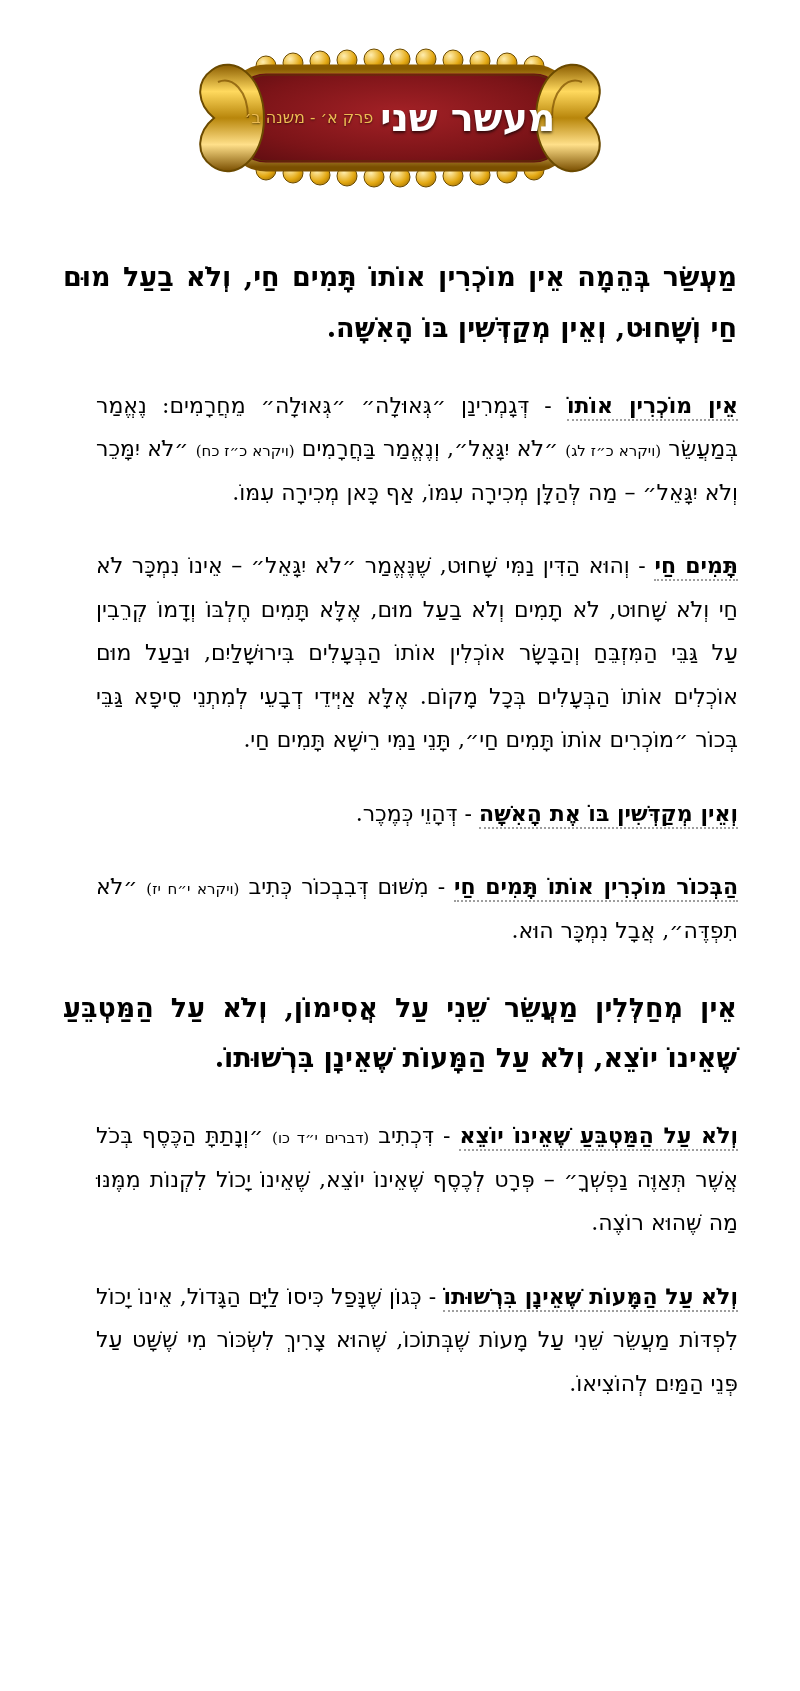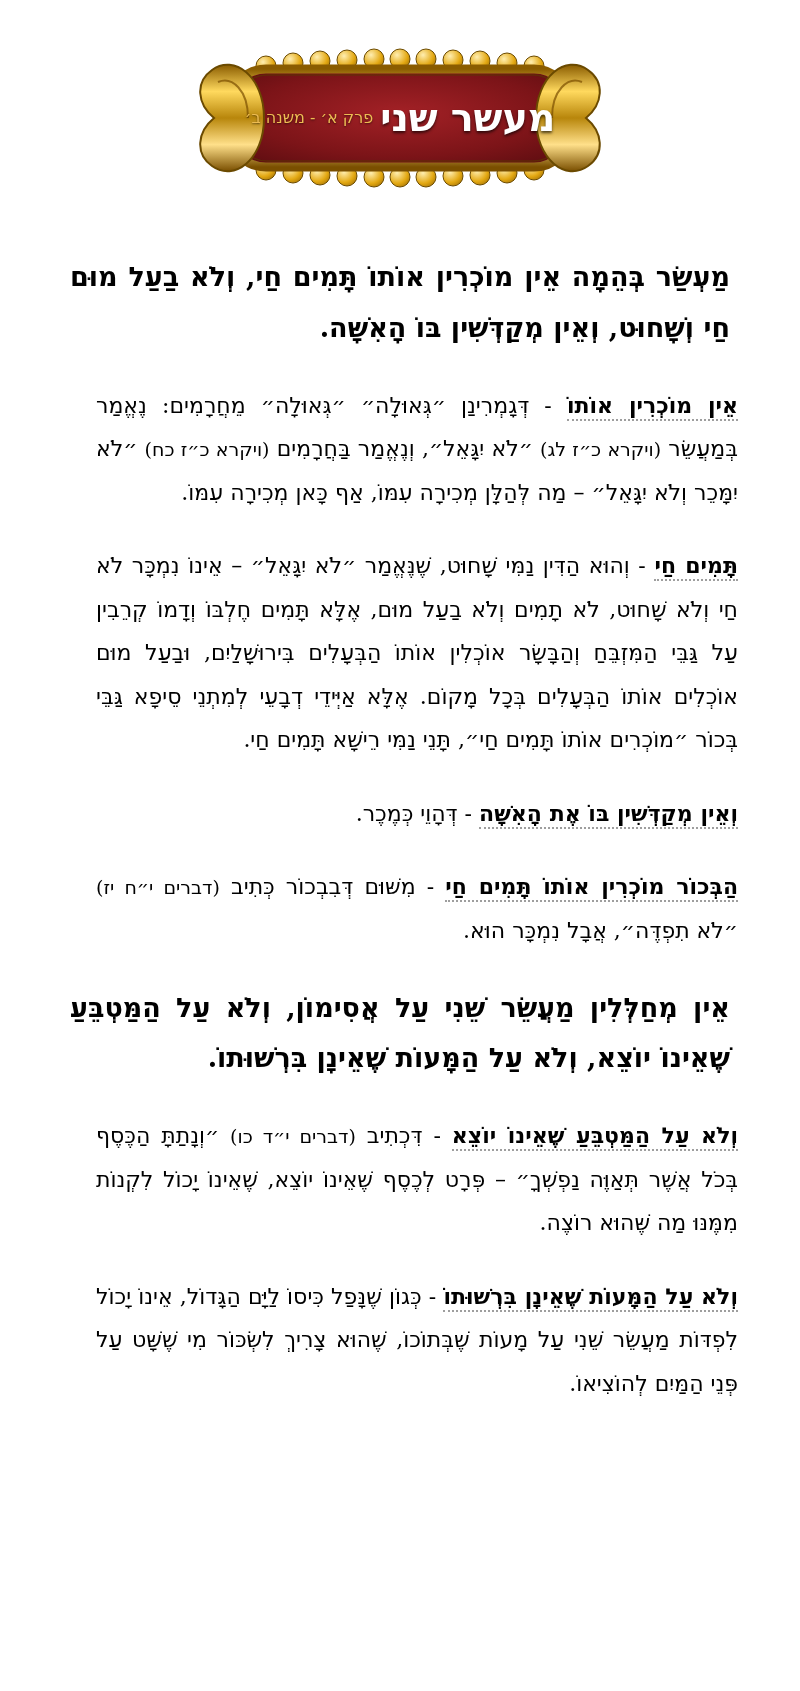--- a/index.html
+++ b/index.html
@@ -23,28 +23,28 @@
   }
   .banner-subtitle {
     font-size:16px; font-weight:normal; color:#edbc53;
     text-shadow:0 1px 2px rgba(0,0,0,0.55); line-height:1;
   }
 
   
   .content { direction:rtl; padding:28px 62px 0 62px; color:#000; }
   .mishnah {
     font-size:27px; font-weight:bold; line-height:1.88;
-    text-align:justify; margin:30px 8px;
+    text-align:justify; margin:30px 1px;
   }
   .commentary {
     font-size:22px; line-height:1.98; text-align:justify;
     margin:30px 0 30px 34px;
   }
   .lead { font-weight:bold; border-bottom:2px dotted #9e9e9e; padding-bottom:1px; }
-  .ref { font-size:19px; white-space:nowrap; }
+  .ref { font-size:15px; white-space:nowrap; }
   .hidden-defs { position:absolute; width:0; height:0; overflow:hidden; }
 </style>
 </head>
 <body>
 
 <svg class="hidden-defs" aria-hidden="true">
   <defs>
     <linearGradient id="gold-v" x1="0" y1="0" x2="0" y2="1">
       <stop offset="0" stop-color="#8a5c00"></stop>
       <stop offset="0.25" stop-color="#ffd95e"></stop>
@@ -114,19 +114,19 @@
         <div class="banner-subtitle">פרק א׳ - משנה ב׳</div>
       </div>
     </div>
   </div>
 
   <div class="content">
       <p class="mishnah">מַעְשַׂר בְּהֵמָה אֵין מוֹכְרִין אוֹתוֹ תָּמִים חַי, וְלֹא בַעַל מוּם חַי וְשָׁחוּט, וְאֵין מְקַדְּשִׁין בּוֹ הָאִשָּׁה.</p>
       <p class="commentary"><span class="lead">אֵין מוֹכְרִין אוֹתוֹ</span><span class="body-text"> - דְּגָמְרִינַן ״גְּאוּלָה״ ״גְּאוּלָה״ מֵחֲרָמִים: נֶאֱמַר בְּמַעֲשֵׂר </span><span class="ref">(ויקרא כ״ז לג)</span><span class="body-text"> ״לֹא יִגָּאֵל״, וְנֶאֱמַר בַּחֲרָמִים </span><span class="ref">(ויקרא כ״ז כח)</span><span class="body-text"> ״לֹא יִמָּכֵר וְלֹא יִגָּאֵל״ – מַה לְּהַלָּן מְכִירָה עִמּוֹ, אַף כָּאן מְכִירָה עִמּוֹ.</span></p>
       <p class="commentary"><span class="lead">תָּמִים חַי</span><span class="body-text"> - וְהוּא הַדִּין נַמִּי שָׁחוּט, שֶׁנֶּאֱמַר ״לֹא יִגָּאֵל״ – אֵינוֹ נִמְכָּר לֹא חַי וְלֹא שָׁחוּט, לֹא תָמִים וְלֹא בַעַל מוּם, אֶלָּא תָּמִים חֶלְבּוֹ וְדָמוֹ קְרֵבִין עַל גַּבֵּי הַמִּזְבֵּחַ וְהַבָּשָׂר אוֹכְלִין אוֹתוֹ הַבְּעָלִים בִּירוּשָׁלַיִם, וּבַעַל מוּם אוֹכְלִים אוֹתוֹ הַבְּעָלִים בְּכָל מָקוֹם. אֶלָּא אַיְּידֵי דְבָעֵי לְמִתְנֵי סֵיפָא גַּבֵּי בְּכוֹר ״מוֹכְרִים אוֹתוֹ תָּמִים חַי״, תָּנֵי נַמִּי רֵישָׁא תָּמִים חַי.</span></p>
       <p class="commentary"><span class="lead">וְאֵין מְקַדְּשִׁין בּוֹ אֶת הָאִשָּׁה</span><span class="body-text"> - דְּהָוֵי כְּמֶכֶר.</span></p>
-      <p class="commentary"><span class="lead">הַבְּכוֹר מוֹכְרִין אוֹתוֹ תָּמִים חַי</span><span class="body-text"> - מִשּׁוּם דְּבִבְכוֹר כְּתִיב </span><span class="ref">(דברים י״ח יז)</span><span class="body-text"> ״לֹא תִפְדֶּה״, אֲבָל נִמְכָּר הוּא.</span></p>
+      <p class="commentary"><span class="lead">הַבְּכוֹר מוֹכְרִין אוֹתוֹ תָּמִים חַי</span><span class="body-text"> - מִשּׁוּם דְּבִבְכוֹר כְּתִיב </span><span class="ref">(ויקרא י״ח יז)</span><span class="body-text"> ״לֹא תִפְדֶּה״, אֲבָל נִמְכָּר הוּא.</span></p>
       <p class="mishnah">אֵין מְחַלְּלִין מַעֲשֵׂר שֵׁנִי עַל אֲסִימוֹן, וְלֹא עַל הַמַּטְבֵּעַ שֶׁאֵינוֹ יוֹצֵא, וְלֹא עַל הַמָּעוֹת שֶׁאֵינָן בִּרְשׁוּתוֹ.</p>
       <p class="commentary"><span class="lead">וְלֹא עַל הַמַּטְבֵּעַ שֶׁאֵינוֹ יוֹצֵא</span><span class="body-text"> - דִּכְתִיב </span><span class="ref">(דברים י״ד כו)</span><span class="body-text"> ״וְנָתַתָּ הַכֶּסֶף בְּכֹל אֲשֶׁר תְּאַוֶּה נַפְשְׁךָ״ – פְּרָט לְכֶסֶף שֶׁאֵינוֹ יוֹצֵא, שֶׁאֵינוֹ יָכוֹל לִקְנוֹת מִמֶּנּוּ מַה שֶּׁהוּא רוֹצֶה.</span></p>
       <p class="commentary"><span class="lead">וְלֹא עַל הַמָּעוֹת שֶׁאֵינָן בִּרְשׁוּתוֹ</span><span class="body-text"> - כְּגוֹן שֶׁנָּפַל כִּיסוֹ לַיָּם הַגָּדוֹל, אֵינוֹ יָכוֹל לִפְדּוֹת מַעֲשֵׂר שֵׁנִי עַל מָעוֹת שֶׁבְּתוֹכוֹ, שֶׁהוּא צָרִיךְ לִשְׂכּוֹר מִי שֶׁשָּׁט עַל פְּנֵי הַמַּיִם לְהוֹצִיאוֹ.</span></p>
     </div>
 
 </div>
 
 </body></html>

